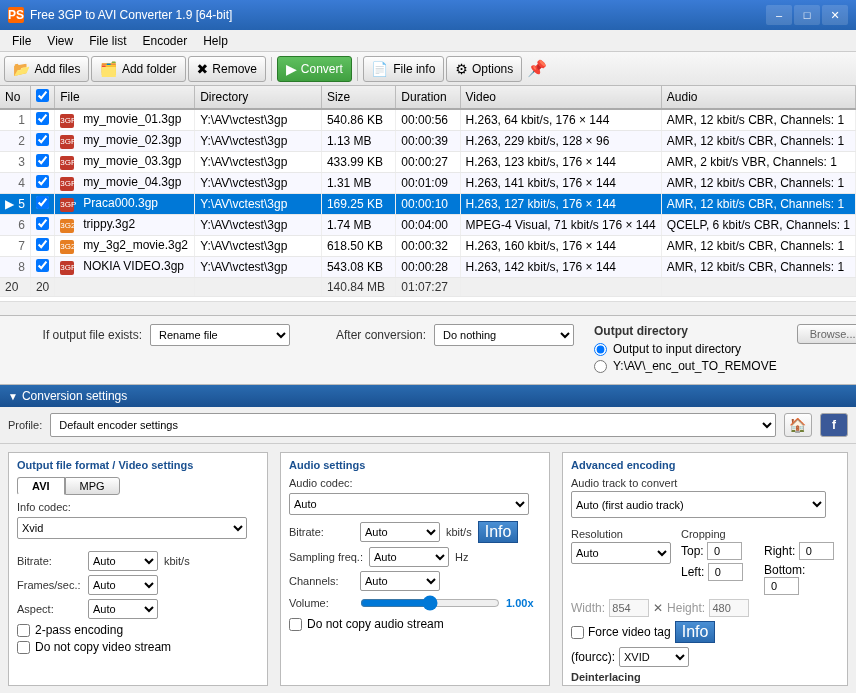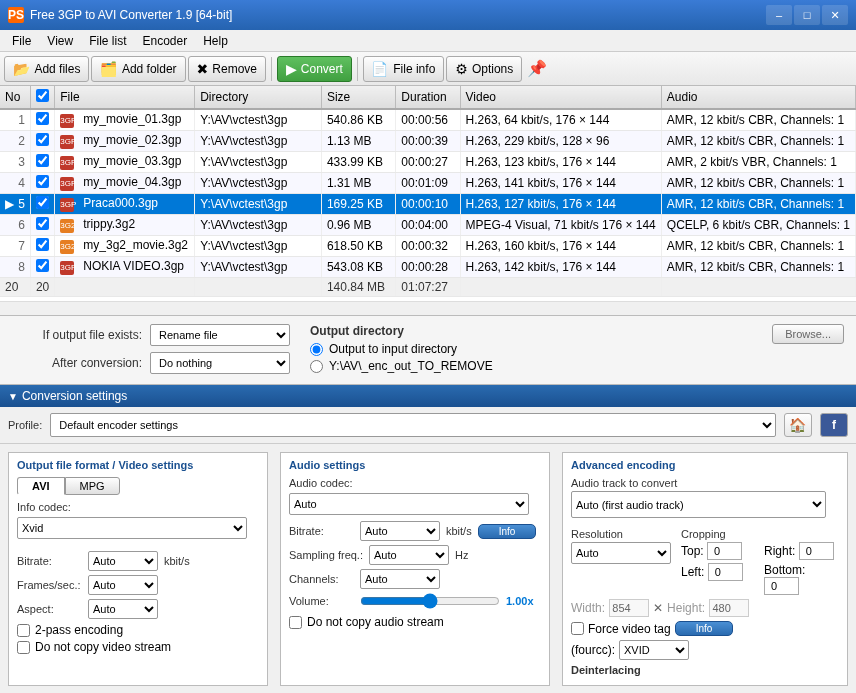--- a/index.html
+++ b/index.html
@@ -95,21 +95,21 @@
 
     
     .options-area {
       background: #f5f5f5;
       border-bottom: 1px solid #bbb;
       padding: 8px 12px;
       display: flex;
       gap: 20px;
       align-items: flex-start;
     }
-    .options-left { display: flex; flex-direction: column; gap: 6px; }
+    .options-left { display: flex; flex-direction: row; gap: 6px; }
     .options-row { display: flex; align-items: center; gap: 8px; }
     .options-label { color: #333; width: 130px; text-align: right; }
     .options-select {
       width: 140px;
       height: 22px;
       border: 1px solid #999;
       border-radius: 2px;
       background: white;
       padding: 0 4px;
       font-size: 11px;
@@ -220,23 +220,23 @@
       border-radius: 2px;
       margin-bottom: 6px;
     }
 
     .checkbox-row { display: flex; align-items: center; gap: 5px; margin-bottom: 3px; font-size: 11px; }
 
     .info-btn {
       background: linear-gradient(to bottom, #4a8fd4, #2a6bb0);
       color: white;
       border: 1px solid #1a5090;
-      border-radius: 5px;
-      padding: 1px 20px;
-      font-size: 10px;
+      border-radius: 0;
+      padding: 1px 6px;
+      font-size: 16px;
       cursor: pointer;
     }
 
     .volume-row { display: flex; align-items: center; gap: 6px; margin-bottom: 6px; }
     .volume-slider { width: 140px; height: 16px; accent-color: #0078d7; }
     .volume-val { font-size: 11px; color: #0078d7; font-weight: bold; }
 
     .adv-section { margin-bottom: 6px; }
     .adv-label { font-size: 11px; color: #333; margin-bottom: 2px; }
     .adv-select { width: 95%; height: 27px; border: 1px solid #999; background: white; font-size: 11px; border-radius: 2px; margin-bottom: 4px; }
@@ -400,21 +400,21 @@
       <td>H.263, 127 kbit/s, 176 × 144</td>
       <td>AMR, 12 kbit/s CBR, Channels: 1</td>
     </tr>
           <tr>
       <td class="row-num">6</td>
       <td class="checkbox-cell"><input type="checkbox" checked="" style=""></td>
       <td>
         <span class="file-icon" style="background:#e67e22;">3G2</span>trippy.3g2
       </td>
       <td>Y:\AV\vctest\3gp</td>
-      <td>0.96 MB</td>
+      <td>1.74 MB</td>
       <td>00:04:00</td>
       <td>MPEG-4 Visual, 71 kbit/s 176 × 144</td>
       <td>QCELP, 6 kbit/s CBR, Channels: 1</td>
     </tr>
           <tr>
       <td class="row-num">7</td>
       <td class="checkbox-cell"><input type="checkbox" checked="" style=""></td>
       <td>
         <span class="file-icon" style="background:#e67e22;">3G2</span>my_3g2_movie.3g2
       </td>

